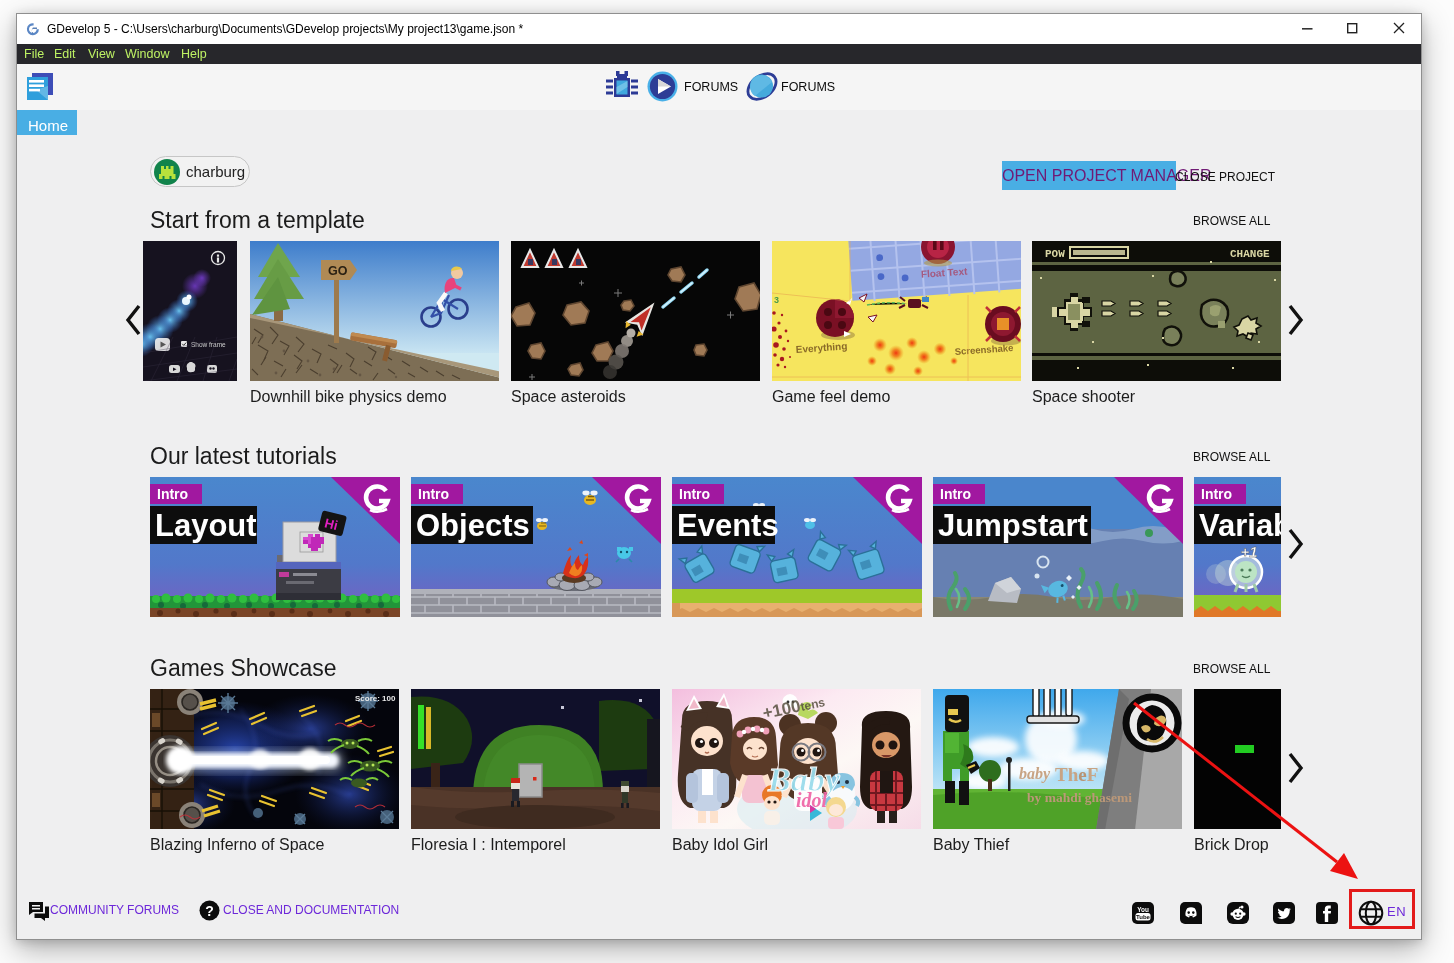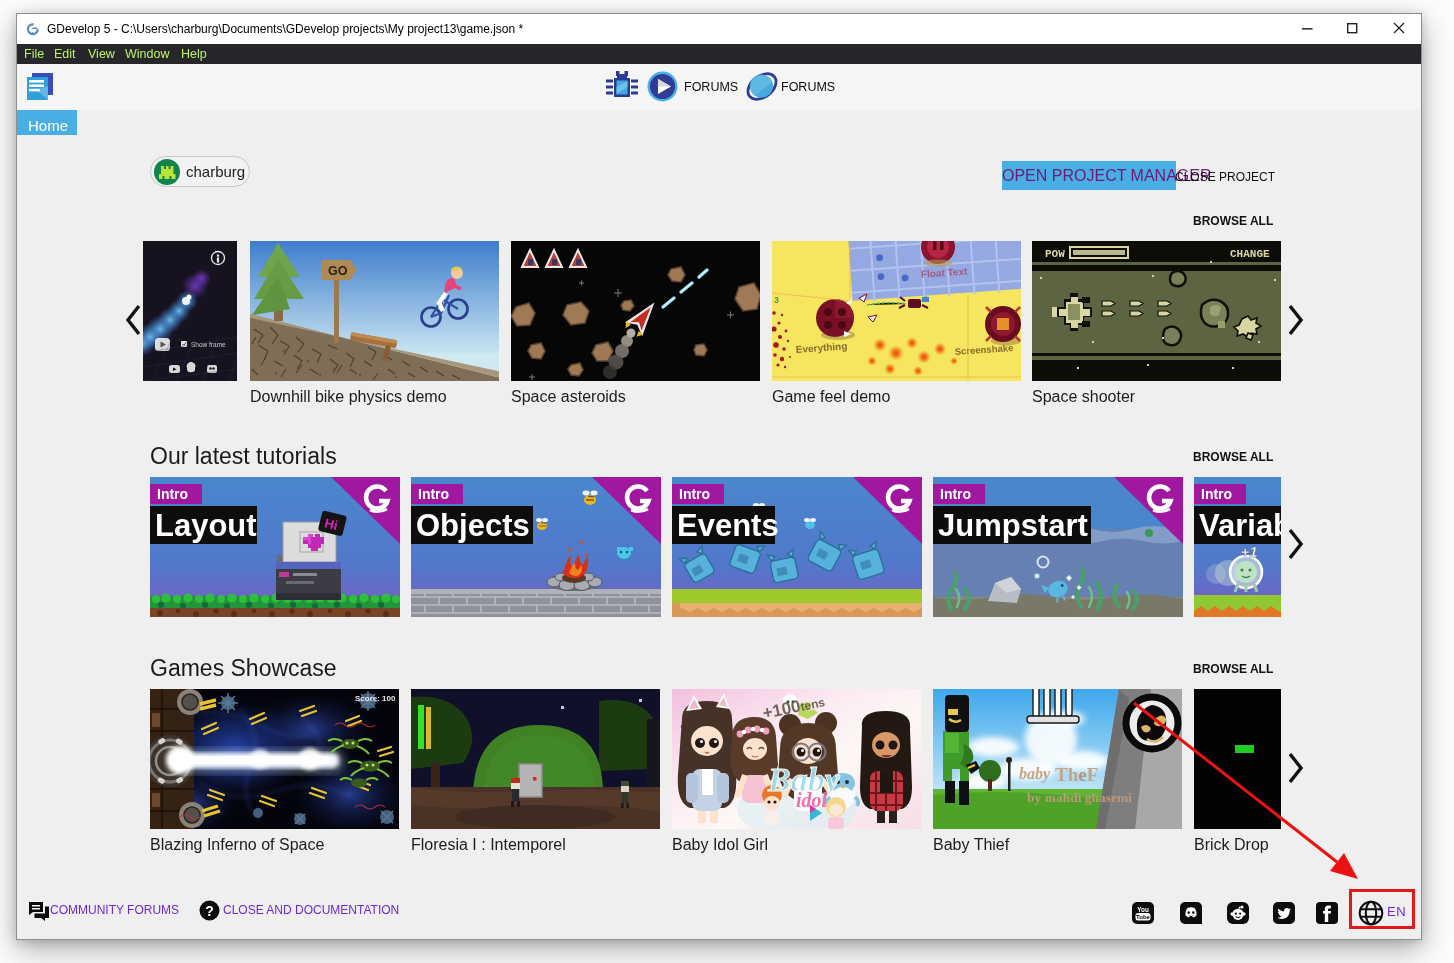--- a/index.html
+++ b/index.html
@@ -14,21 +14,21 @@
   #title-text { position:absolute; left:30px; top:8px; font-size:12px; color:#000; white-space:pre; }
   #menubar { position:absolute; left:0; top:30px; width:1404px; height:20px; background:#27272b;
     color:#bef264; font-size:12.5px; }
   #menubar span { position:absolute; top:3px; }
   #toolbar { position:absolute; left:0; top:50px; width:1404px; height:46px; background:#f5f5f5; }
   #hometab { position:absolute; left:0; top:96px; width:60px; height:25px; background:#49aee4;
     color:#fff; font-size:15px; line-height:31px; text-indent:11px; }
   .tbtext { position:absolute; top:66px; font-size:12.5px; color:#0c0c0c; }
   
   .h1 { position:absolute; left:134px; font-size:23px; color:#1b1b1b; letter-spacing:0; }
-  .browse { position:absolute; font-size:12px; color:#111;font-weight:bold; }
+  .browse { position:absolute; font-size:12px; color:#111; }
   .th { position:absolute; height:140px; overflow:hidden; }
   .cap { position:absolute; font-size:16px; color:#1c1c1c; white-space:nowrap; }
   .chev { position:absolute; }
   
   .bottxt { position:absolute; font-size:12px; color:#6d28d9; }
   .soc { position:absolute; width:22px; height:22px; }
 </style>
 </head>
 <body>
 <div id="win">
@@ -154,20 +154,21 @@
   <div class="abs" style="left:154px;top:159px;width:26px;height:26px;border-radius:50%;background:#11834b;overflow:hidden">
     <svg width="26" height="26" viewBox="0 0 26 26">
       <path d="M7 7 h3 v3 h2 v-3 h2.5 v3 h2 v-3 h3 v8 h2 v5 h-4 v-3 h-2 v3 h-5 v-3 h-2 v3 H5 v-5 h2 z" fill="#b8e23c"></path>
     </svg>
   </div>
   <div class="abs" style="left:186px;top:163px;font-size:15px;color:#222">charburg</div>
 
   <div class="abs" style="left:1002px;top:161px;width:174px;height:29px;background:#49aee4;color:#701a75;font-size:16px;text-align:center;line-height:29px;white-space:nowrap">OPEN PROJECT MANAGER</div>
   <div class="abs" style="right:179px;top:170px;font-size:12px;color:#111;white-space:nowrap">CLOSE PROJECT</div>
 
+  <div class="h1" style="left:150px;top:207px">Start from a template</div>
   <div class="browse" style="left:1193px;top:214px">BROWSE ALL</div>
   <div class="h1" style="left:150px;top:443px">Our latest tutorials</div>
   <div class="browse" style="left:1193px;top:450px">BROWSE ALL</div>
   <div class="h1" style="left:150px;top:655px">Games Showcase</div>
   <div class="browse" style="left:1193px;top:662px">BROWSE ALL</div>
 
   <div class="cap" style="left:250px;top:388px">Downhill bike physics demo</div>
   <div class="cap" style="left:511px;top:388px">Space asteroids</div>
   <div class="cap" style="left:772px;top:388px">Game feel demo</div>
   <div class="cap" style="left:1032px;top:388px">Space shooter</div>

